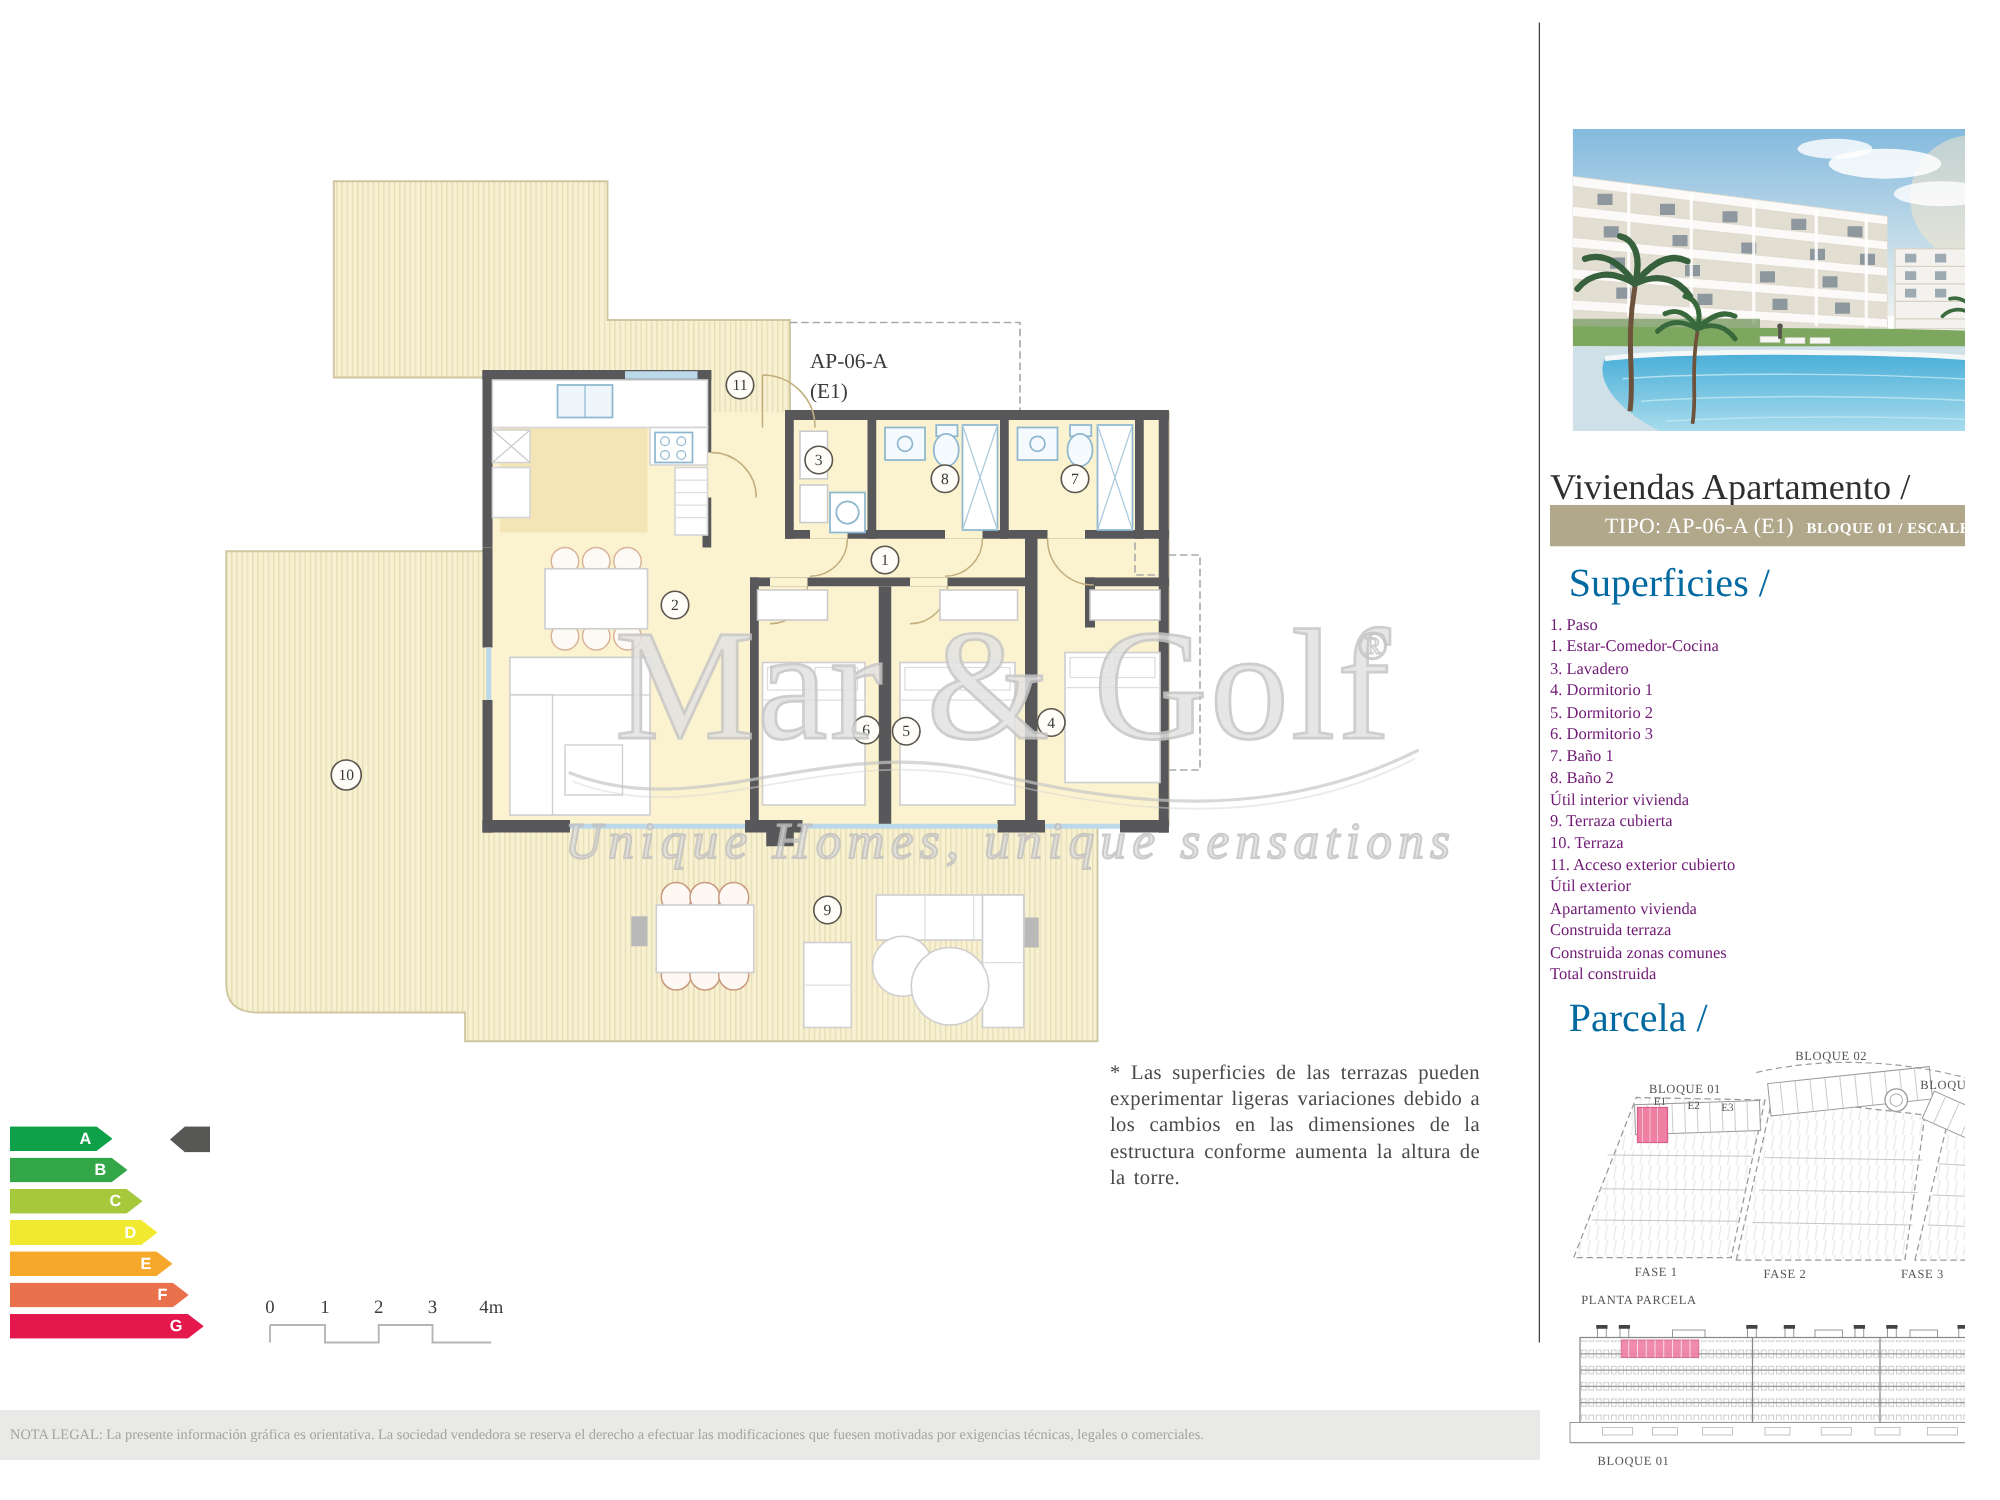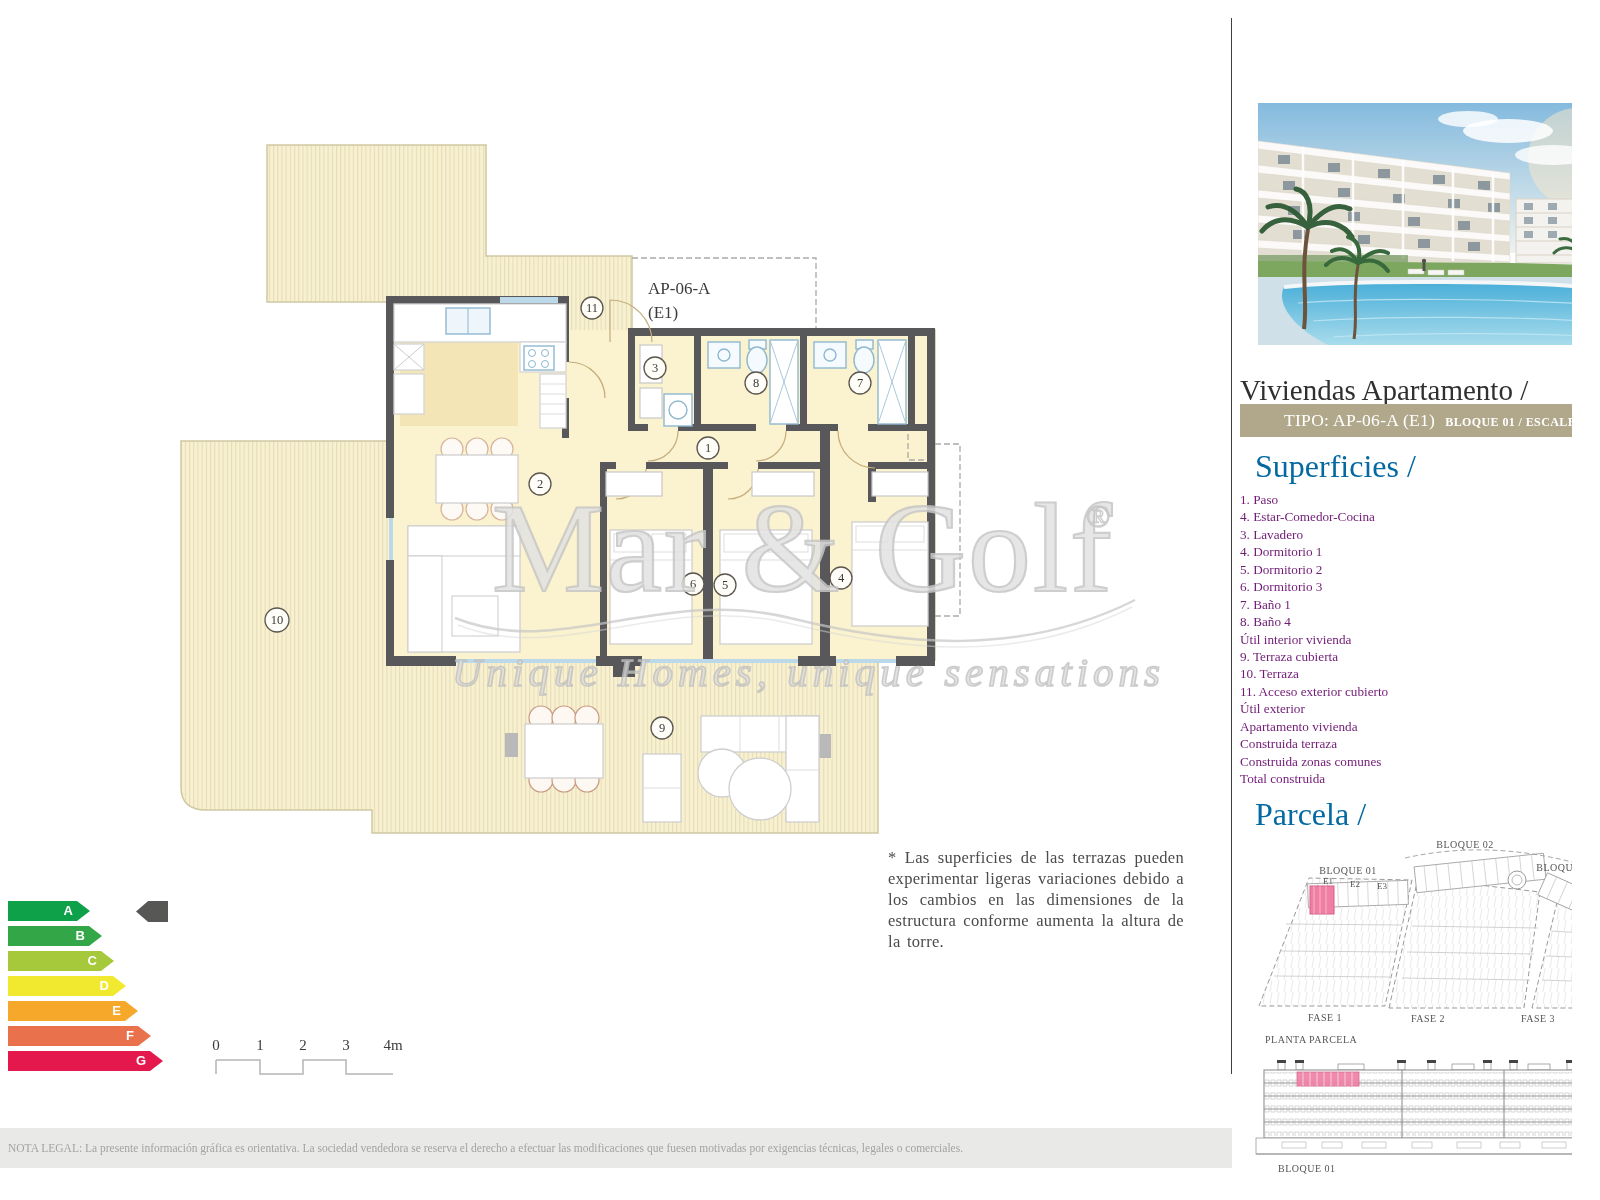--- a/index.html
+++ b/index.html
@@ -452,27 +452,27 @@
     <div class="sb-title">Viviendas Apartamento /</div>
 
     <div class="tipobar" style="background-color: rgb(177, 168, 140);">
       <span class="t1">TIPO: AP-06-A (E1)</span><span class="t2">BLOQUE 01  / ESCALERA 1 / PLANTA Á</span>
     </div>
 
     <div class="sb-h2" style="top:448px;">Superficies /</div>
 
     <div class="suplist">
       <div class="srow"><span>1. Paso</span><span class="val"></span></div>
-      <div class="srow"><span>4. Estar-Comedor-Cocina</span><span class="val"></span></div>
+      <div class="srow"><span>1. Estar-Comedor-Cocina</span><span class="val"></span></div>
       <div class="srow"><span>3. Lavadero</span><span class="val"></span></div>
       <div class="srow"><span>4. Dormitorio 1</span><span class="val"></span></div>
       <div class="srow"><span>5. Dormitorio 2</span><span class="val"></span></div>
       <div class="srow"><span>6. Dormitorio 3</span><span class="val"></span></div>
       <div class="srow"><span>7. Baño 1</span><span class="val"></span></div>
-      <div class="srow"><span>8. Baño 4</span><span class="val"></span></div>
+      <div class="srow"><span>8. Baño 2</span><span class="val"></span></div>
       <div class="srow"><span>Útil interior vivienda</span><span class="val"></span></div>
       <div class="srow"><span>9. Terraza cubierta</span><span class="val"></span></div>
       <div class="srow"><span>10. Terraza</span><span class="val"></span></div>
       <div class="srow"><span>11. Acceso exterior cubierto</span><span class="val"></span></div>
       <div class="srow"><span>Útil exterior</span><span class="val">1</span></div>
       <div class="srow"><span>Apartamento vivienda</span><span class="val"></span></div>
       <div class="srow"><span>Construida terraza</span><span class="val"></span></div>
       <div class="srow"><span>Construida zonas comunes</span><span class="val"></span></div>
       <div class="srow"><span>Total construida</span><span class="val">1</span></div>
     </div>

